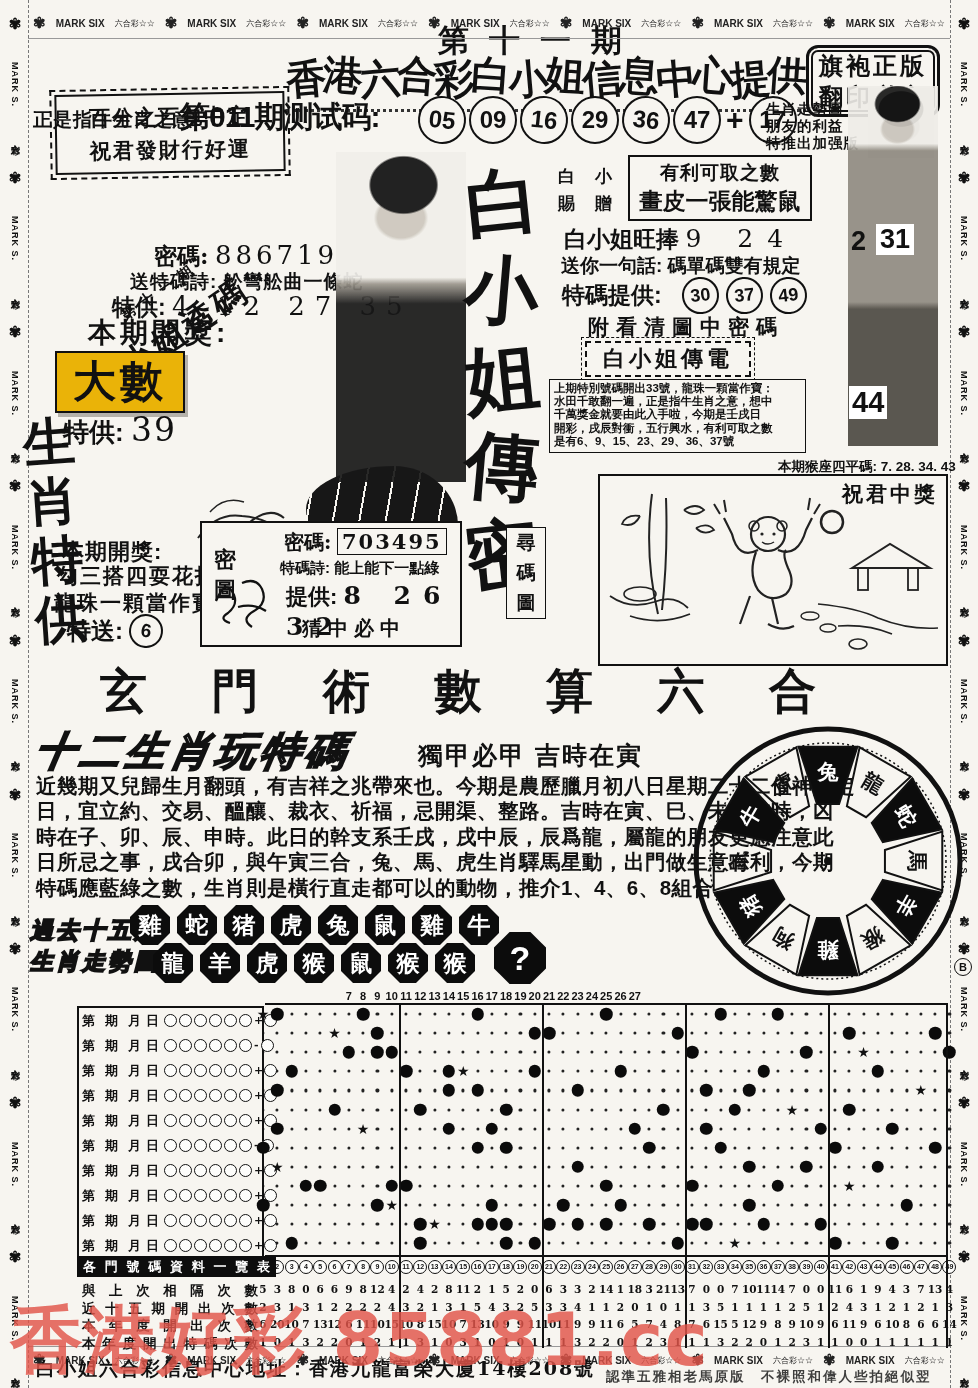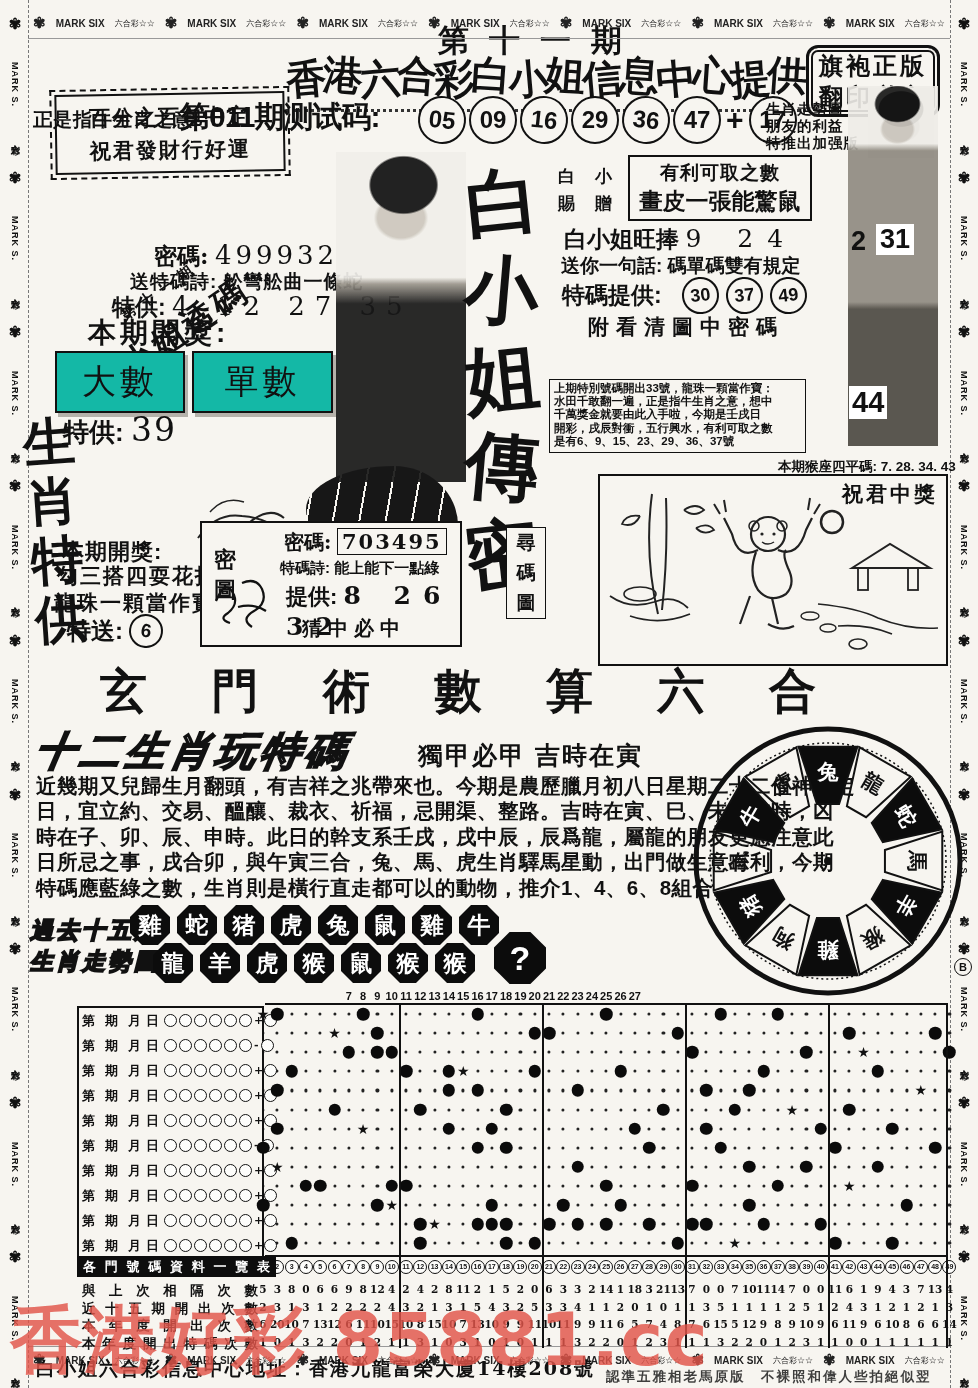--- a/index.html
+++ b/index.html
@@ -51,22 +51,22 @@
               transform:rotate(-34deg);white-space:nowrap;}
   #diag-big{position:absolute;left:-4px;top:78px;font-size:33px;letter-spacing:3px;
             transform:rotate(-34deg);white-space:nowrap;}
   .line-label{font-weight:900;}
   #mima-line{left:154px;top:240px;font-size:23px;}
   #mima-line .val{font-size:26px;letter-spacing:4px;font-family:"DejaVu Serif",serif;}
   #poem-line{left:130px;top:269px;font-size:19px;font-weight:bold;letter-spacing:1px;}
   #tegong-line{left:112px;top:291px;font-size:23px;}
   #tegong-line .val{font-size:26px;letter-spacing:10px;font-family:"DejaVu Serif",serif;}
   #kaijiang{left:88px;top:314px;font-size:28px;font-weight:900;letter-spacing:4px;}
-  .num-box{border:2.5px solid #111;background:#14b8a6;box-shadow:3px 4px 0 #b5b2ab;display:flex;
-           align-items:center;justify-content:center;font-size:34px;font-weight:400;letter-spacing:4px;}
+  .num-box{border:2.5px solid #111;background:#eab308;box-shadow:3px 4px 0 #b5b2ab;display:flex;
+           align-items:center;justify-content:center;font-size:43px;font-weight:700;letter-spacing:4px;}
   #box-big{left:55px;top:351px;width:126px;height:58px;}
   #box-odd{left:192px;top:351px;width:137px;height:58px;}
   #tegong2{left:63px;top:410px;font-size:26px;}
   #tegong2 .val{font-size:33px;font-family:"DejaVu Serif",serif;letter-spacing:2px;}
   #note-box{left:58px;top:444px;width:102px;height:90px;border:2px solid #111;padding:2px 3px;
             font-size:12.5px;font-weight:bold;line-height:16.8px;background:#f7f5f0;z-index:12;}
   #shengxiao{left:24px;top:412px;width:62px;font-size:52px;line-height:59px;text-align:center;
              transform:rotate(-4deg);z-index:11;}
   #guess-label{left:62px;top:537px;font-size:22px;font-weight:900;letter-spacing:1px;}
   #guess1{left:57px;top:562px;font-size:21px;letter-spacing:2px;}
@@ -318,33 +318,32 @@
       <div>特推出加强版</div>
     </div>
   <div id="photo-head" class="abs"></div>
 
   <div id="diag" class="abs">
     <div id="diag-small">第十一期</div>
     <div id="diag-big" class="brush">白小姐透碼</div>
   </div>
   <div id="mima-line" class="abs">
     <span class="line-label brush">密碼:</span>
-    <span class="val">499932</span>
+    <span class="val">886719</span>
   </div>
   <div id="poem-line" class="abs">
     <span>送特碼詩:</span>
     <span>舩彎舩曲一條蛇</span>
   </div>
   <div id="tegong-line" class="abs">
     <span class="line-label">特供:</span>
     <span class="val">4 12 27 35</span>
   </div>
   <div id="kaijiang" class="abs">本期開獎:</div>
   <div id="box-big" class="abs num-box">大數</div>
-  <div id="box-odd" class="abs num-box">單數</div>
   <div id="tegong2" class="abs">
     <span class="line-label">特供:</span>
     <span class="val">39</span>
   </div>
   <div id="shengxiao" class="abs brush">
       <div>生</div>
       <div>肖</div>
       <div>特</div>
       <div>供</div>
     </div>
@@ -414,20 +413,21 @@
   </div>
   <div id="tema-line" class="abs">
     <span class="line-label">特碼提供:</span>
     <span id="tema-nums">
         <div class="tema-circle">30</div>
         <div class="tema-circle">37</div>
         <div class="tema-circle">49</div>
       </span>
   </div>
   <div id="see-line" class="abs">附看清圖中密碼</div>
+  <div id="telegram" class="abs">白小姐傳電</div>
   <div id="right-para" class="abs">
       <div>上期特別號碼開出33號，龍珠一顆當作寶：</div>
       <div>水田千敢翻一遍，正是指牛生肖之意，想中</div>
       <div>千萬獎金就要由此入手啦，今期是壬戌日</div>
       <div>開彩，戌辰對衝，五行興水，有利可取之數</div>
       <div>是有6、9、15、23、29、36、37號</div>
     </div>
   <div id="ping-line" class="abs">本期猴座四平碼: 7. 28. 34. 43</div>
   <div id="photo-right" class="abs"></div>
   <div id="pnum-a" class="abs">2</div>

